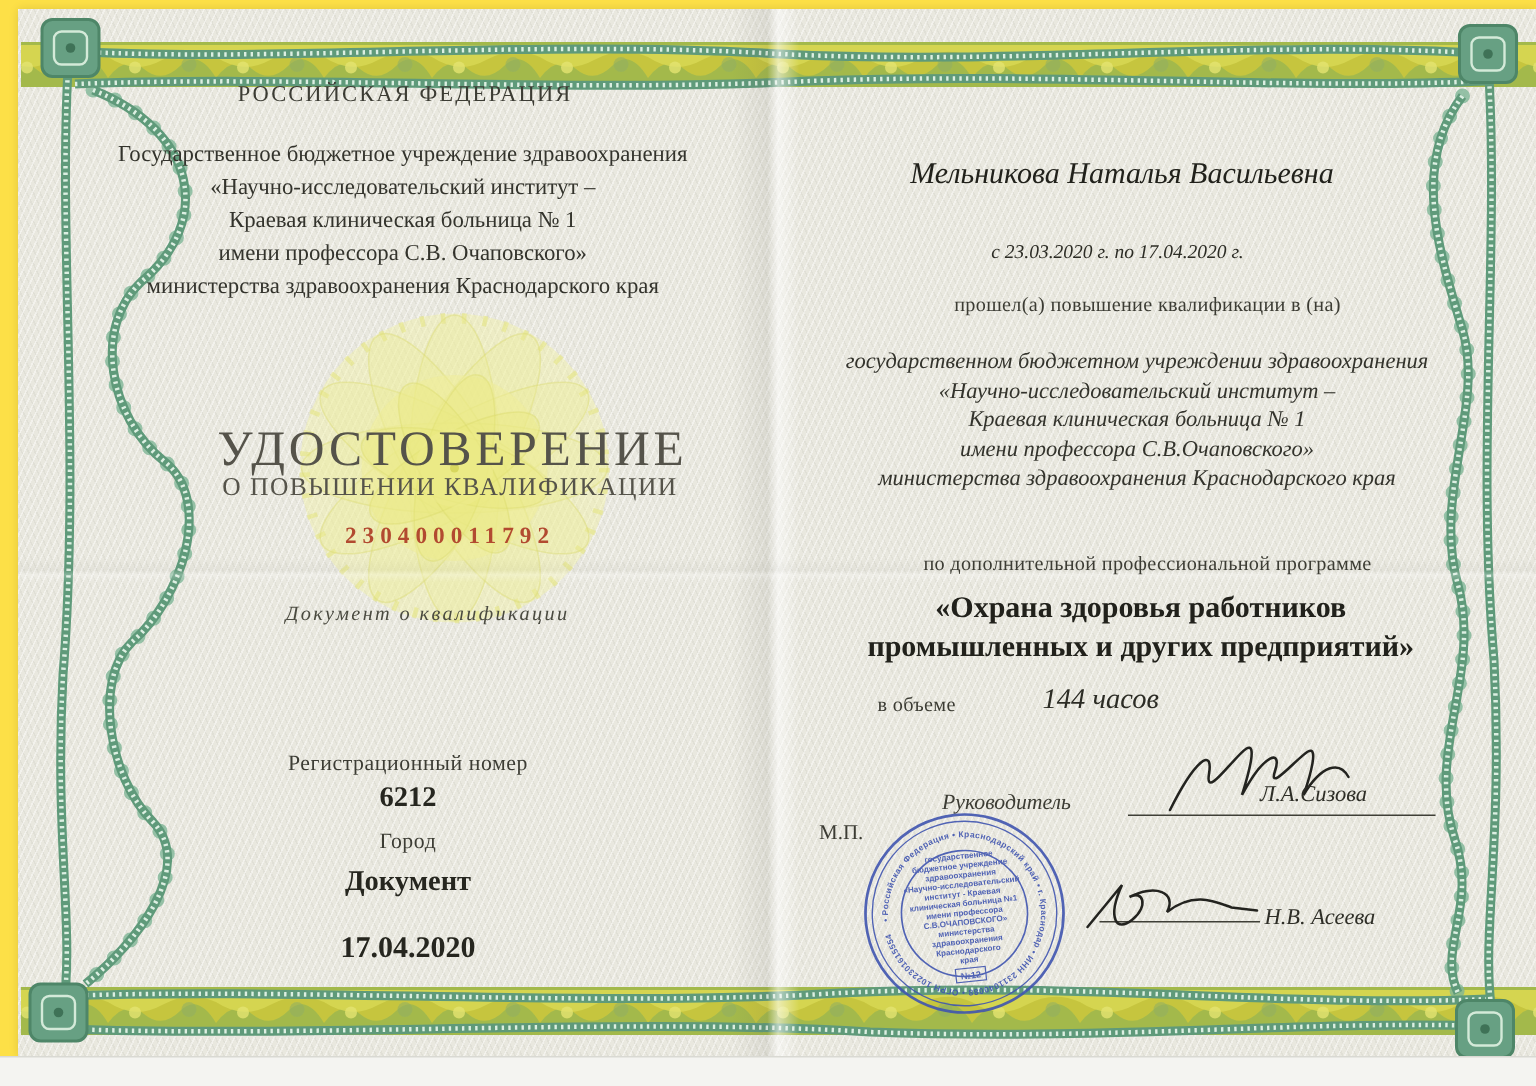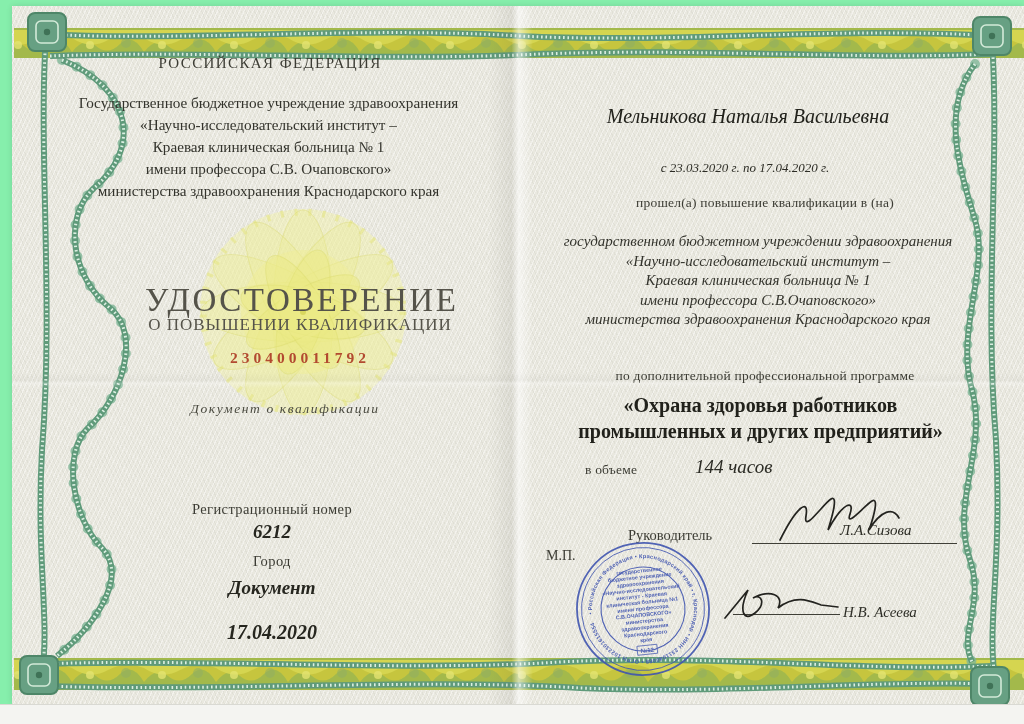--- a/index.html
+++ b/index.html
@@ -1,17 +1,17 @@
 <!DOCTYPE html>
 <html lang="ru"><head>
 <meta charset="utf-8">
 <style>
   html,body{margin:0;padding:0;background:#ffffff;}
   #page{position:relative;width:1024px;height:724px;overflow:hidden;
-        font-family:"Liberation Serif","DejaVu Serif",serif;color:#35352e;background:#86efac;}
+        font-family:"Liberation Serif","DejaVu Serif",serif;color:#35352e;background:#fde047;}
   
   .paper{position:absolute;left:12px;top:6px;width:1012px;height:698px;
          background-color:#e9e8df;
          background-image:
            repeating-linear-gradient(115deg, rgba(255,255,255,.45) 0 1px, rgba(0,0,0,0) 1px 4px),
            repeating-linear-gradient(65deg, rgba(110,112,100,.07) 0 1px, rgba(0,0,0,0) 1px 4px);
          box-shadow:0 0 6px rgba(0,0,0,.12);}
   .bottom-strip{position:absolute;left:0;top:704px;width:1024px;height:20px;background:#f4f4f1;border-top:1px solid #d9d9d3;}
   .fold{position:absolute;left:488px;top:6px;width:56px;height:698px;pointer-events:none;
         background:linear-gradient(90deg, rgba(0,0,0,0) 0%, rgba(90,90,80,.10) 42%, rgba(255,255,255,.55) 55%, rgba(0,0,0,0) 80%);}
@@ -25,28 +25,28 @@
   .ropetex{stroke:#dcefe2;stroke-width:3;stroke-dasharray:1.6 2.8;fill:none;}
   .beads{stroke:#7eb596;stroke-width:10;stroke-linecap:round;stroke-dasharray:0 16;fill:none;opacity:.8;}
   
   .t-country{font-size:15px;letter-spacing:1.4px;color:#3c3c34;}
   .t-issuer{font-size:15.2px;line-height:22px;color:#33332c;}
   .t-doctitle{font-size:33px;letter-spacing:2.5px;color:#55534a;font-weight:400;}
   .t-docsub{font-size:17px;letter-spacing:1px;color:#55534a;}
   .t-serial{font-size:15.5px;letter-spacing:4px;font-weight:bold;color:#b24a30;}
   .t-kind{font-size:13.5px;font-style:italic;letter-spacing:1.6px;color:#4a4a40;}
   .t-label{font-size:14.5px;color:#3c3c34;letter-spacing:.4px;}
-  .t-value{font-size:19px;font-weight:bold;font-style:italic;color:#26261f;}
+  .t-value{font-size:19px;font-weight:bold;color:#26261f;}
   .t-statement{font-size:13.5px;color:#3c3c34;letter-spacing:.2px;}
   .t-name{font-size:20px;font-weight:normal;font-style:italic;color:#21211b;}
   .t-period{font-size:13px;font-style:italic;color:#2c2c25;}
   .t-inst{font-size:15px;font-style:italic;line-height:19.5px;color:#33332c;}
   .t-program{font-size:20px;font-weight:bold;color:#21211b;line-height:26px;}
   .t-volume{font-size:19px;font-style:italic;color:#2c2c25;}
-  .t-sign-label{font-size:14.5px;color:#3c3c34;}
+  .t-sign-label{font-size:14.5px;font-style:italic;color:#3c3c34;}
   .t-sign-name{font-size:15px;font-style:italic;color:#2e2e27;}
   .t-mp{font-size:14px;color:#3c3c34;}
   .rule{border-bottom:1.3px solid #3f3f37;}
   .stamp-wrap{opacity:.9;}
   .stamp-text{font-family:"Liberation Sans","DejaVu Sans",sans-serif;font-weight:bold;fill:#4055b0;}
 </style>
 </head>
 <body>
 
 <div id="page">

